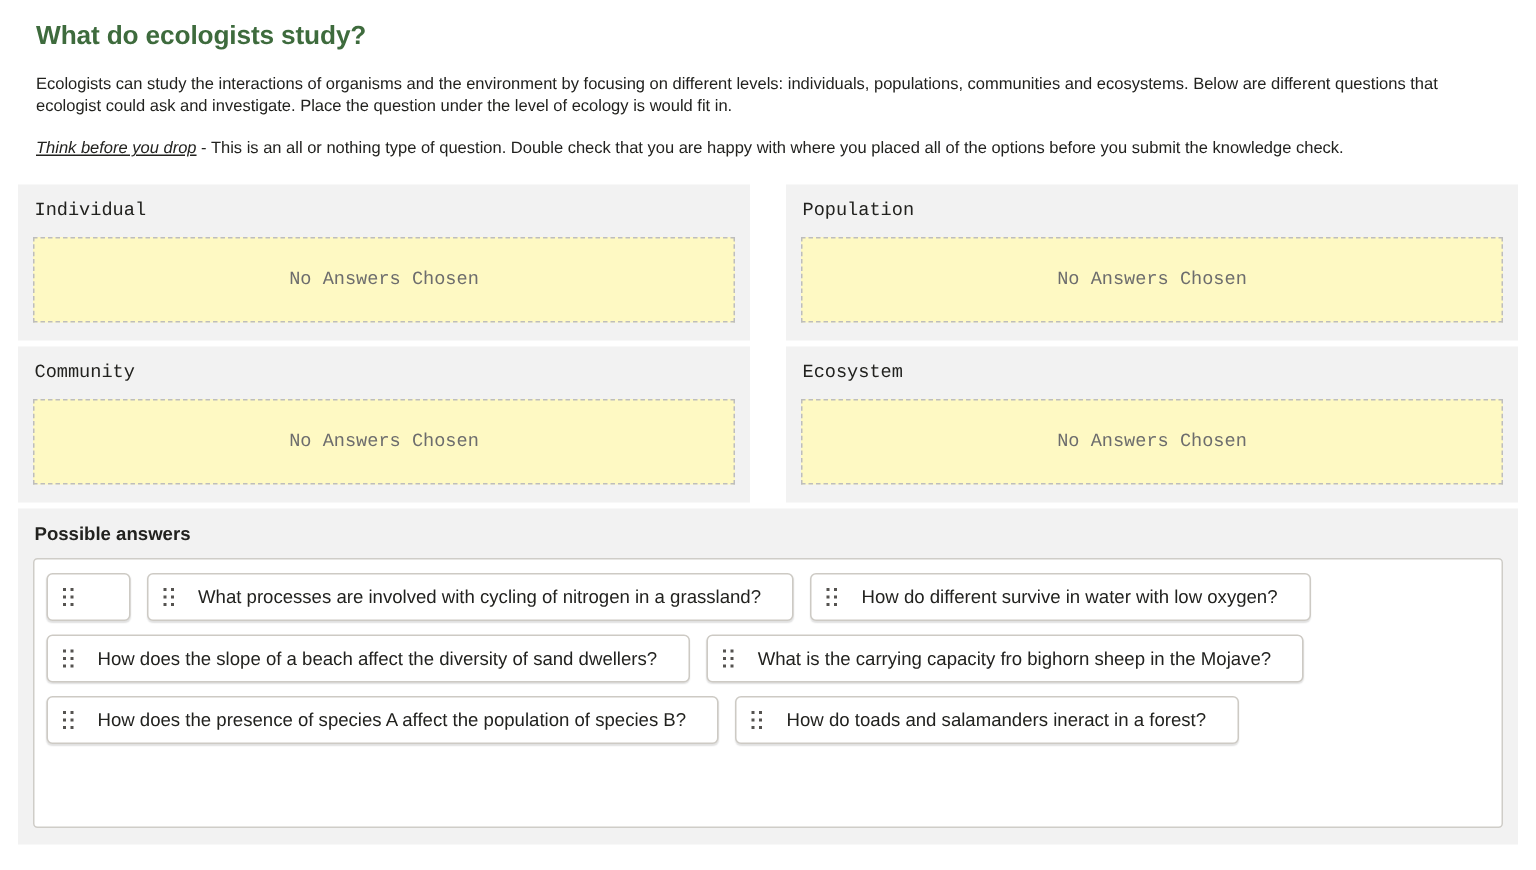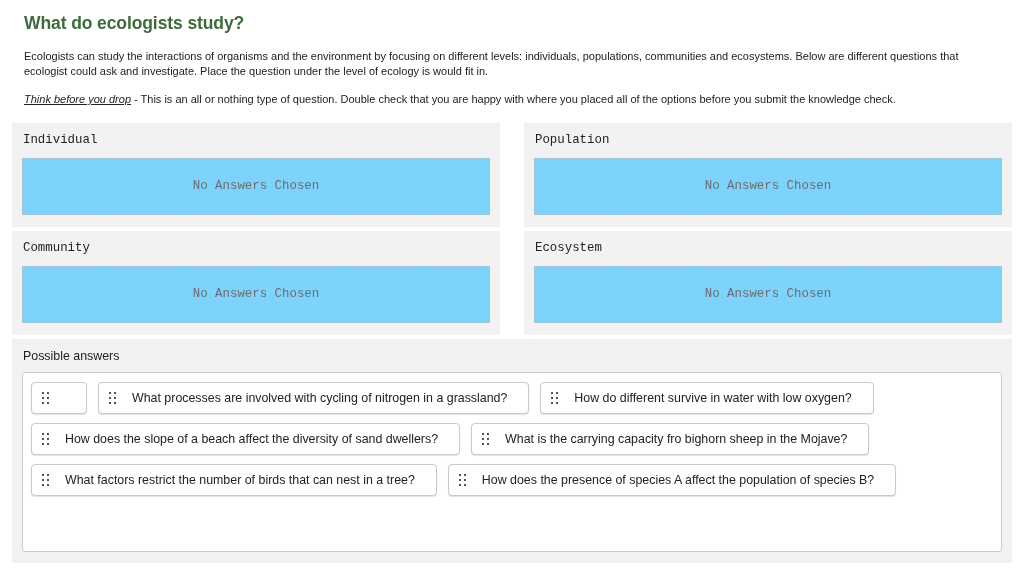--- a/index.html
+++ b/index.html
@@ -63,21 +63,21 @@
     background: #f2f2f2;
     padding: 10px 10px 12px 10px;
   }
   .zone-label {
     font-size: 12.4px;
     color: #22221f;
     margin: 0 0 10px 1px;
     line-height: 1.2;
   }
   .dropbox {
-    background: #7dd3fc;
+    background: #fef9c3;
     border: 1px dashed #bdbdbd;
     height: 57px;
     display: flex;
     align-items: center;
     justify-content: center;
   }
   .dropbox-text {
     font-size: 12.4px;
     color: #6d6d6d;
   }
@@ -86,20 +86,21 @@
   .answers-outer {
     margin: 4px 12px 0 12px;
     background: #f2f2f2;
     padding: 10px 10px 11px 10px;
   }
   .answers-label {
     font-size: 12.4px;
     color: #22221f;
     margin: 0 0 9px 1px;
     line-height: 1.2;
+    font-weight: bold;
   }
   .answers-box {
     background: #ffffff;
     border: 1px solid #cfcdc8;
     border-radius: 3px;
     padding: 9px 8px 10px 8px;
     min-height: 180px;
   }
   .answers-flow {
     display: flex;
@@ -249,30 +250,30 @@
           </div>
           <div class="answer-item">
             <span class="drag-handle">
               <i></i>
               <i></i>
               <i></i>
               <i></i>
               <i></i>
               <i></i>
             </span>
-            <span class="answer-text">What factors restrict the number of birds that can nest in a tree?</span>
-          </div>
-          <div class="answer-item">
-            <span class="drag-handle">
-              <i></i>
-              <i></i>
-              <i></i>
-              <i></i>
-              <i></i>
-              <i></i>
-            </span>
             <span class="answer-text">How does the presence of species A affect the population of species B?</span>
           </div>
+          <div class="answer-item">
+            <span class="drag-handle">
+              <i></i>
+              <i></i>
+              <i></i>
+              <i></i>
+              <i></i>
+              <i></i>
+            </span>
+            <span class="answer-text">How do toads and salamanders ineract in a forest?</span>
+          </div>
         </div>
     </div>
   </div>
 
 </div>
 
 </body></html>

